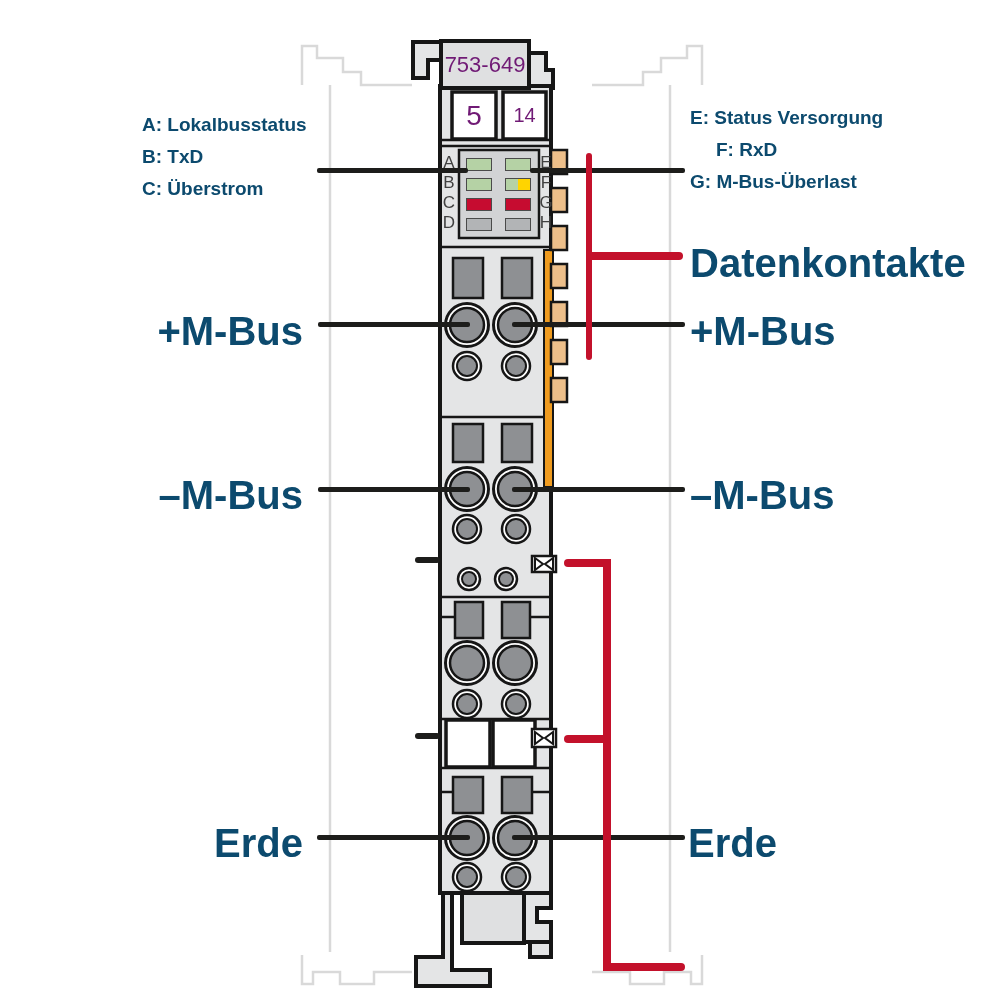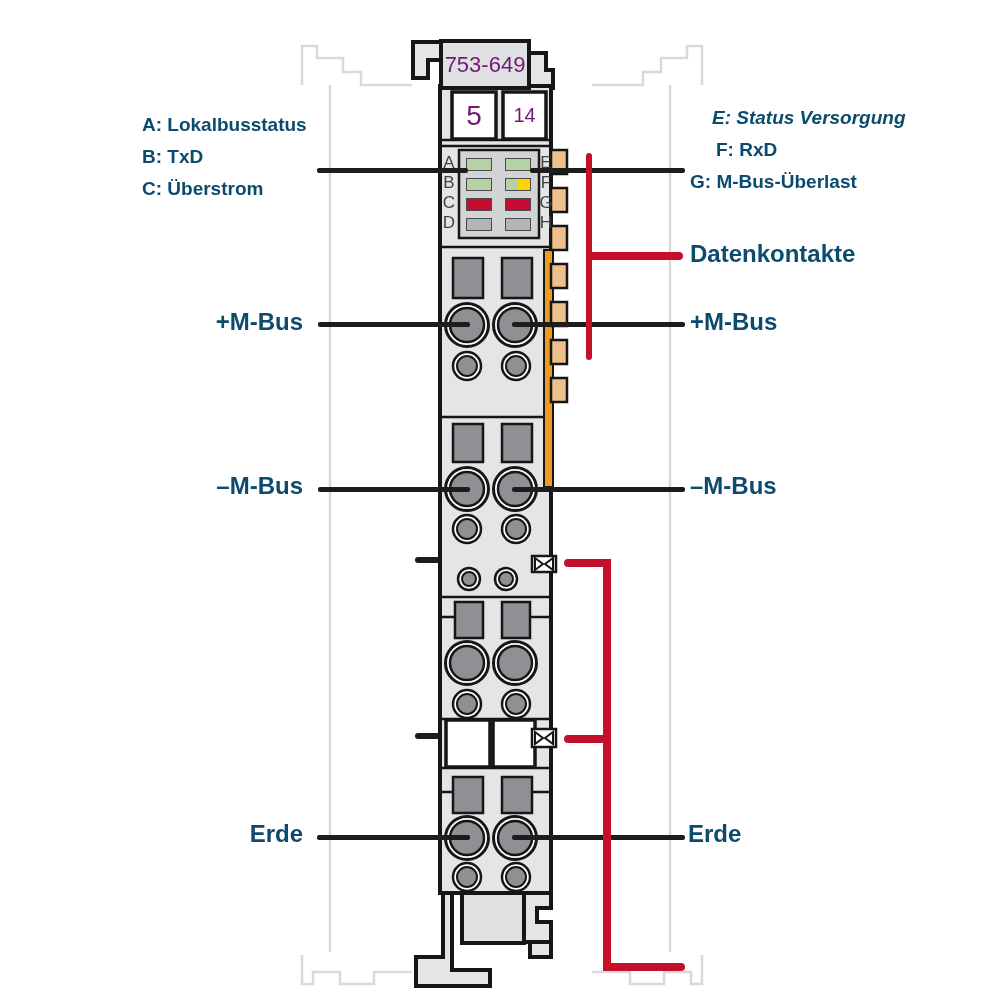--- a/index.html
+++ b/index.html
@@ -1,21 +1,21 @@
 <!DOCTYPE html>
 <html style="--annotation-red: #c3112b; --line-black: #1d1d1b; --contact-orange: #ef9b1f; --contact-tan: #edbf8a; --led-green: #b5d2a5; --led-yellow: #ffd400; --led-red: #c60c30; --led-off: #b2b4b6; --ghost-gray: #d9d9d9;"><head>
 <meta charset="utf-8">
 <style>
   html,body{margin:0;padding:0;background:#fff;}
   #stage{position:relative;width:1004px;height:1004px;background:#fff;overflow:hidden;
          font-family:"Liberation Sans", sans-serif;}
   #shapes{position:absolute;left:0;top:0;width:1004px;height:1004px;}
   .lbl{position:absolute;font-weight:700;color:#0c4a6e;white-space:nowrap;line-height:1.1;}
   .lbl-sm{font-size:19px;}
-  .lbl-lg{font-size:24px;}
+  .lbl-lg{font-size:40px;}
   .lbl-right{text-align:right;}
   .bline{position:absolute;height:5px;background:var(--line-black,#1d1d1b);border-radius:2px;}
   .rline{position:absolute;background:var(--annotation-red,#c3112b);}
   .led{position:absolute;width:26px;height:13px;border:1.5px solid #4a4a4a;box-sizing:border-box;}
   .led-green{background:var(--led-green,#b5d2a5);}
   .led-red{background:var(--led-red,#c60c30);}
   .led-off{background:var(--led-off,#b2b4b6);}
   .led-split{background:linear-gradient(to right,var(--led-green,#b5d2a5) 50%,var(--led-yellow,#ffd400) 50%);}
   .led-letter{position:absolute;width:16px;font-size:17px;font-weight:400;color:#414141;text-align:center;}
   .boxtxt{position:absolute;display:flex;align-items:center;justify-content:center;
@@ -187,21 +187,21 @@
   <div class="rline" style="left:586px;top:153px;width:6px;height:207px;border-radius:3px;"></div>
   <div class="rline" style="left:586px;top:252px;width:97px;height:8px;border-radius:0 4px 4px 0;"></div>
   <div class="rline" style="left:564px;top:559px;width:47px;height:8px;border-radius:4px 0 0 4px;"></div>
   <div class="rline" style="left:564px;top:735px;width:47px;height:8px;border-radius:4px 0 0 4px;"></div>
   <div class="rline" style="left:603px;top:559px;width:8px;height:412px;"></div>
   <div class="rline" style="left:603px;top:963px;width:82px;height:8px;border-radius:0 4px 4px 0;"></div>
 
   <div class="lbl lbl-sm" style="left:142px;top:115px;">A: Lokalbusstatus</div>
   <div class="lbl lbl-sm" style="left:142px;top:147px;">B: TxD</div>
   <div class="lbl lbl-sm" style="left:142px;top:179px;">C: Überstrom</div>
-  <div class="lbl lbl-sm" style="left:712px;top:108px;font-style:italic;">E: Status Versorgung</div>
+  <div class="lbl lbl-sm" style="left:690px;top:108px;">E: Status Versorgung</div>
   <div class="lbl lbl-sm" style="left:716px;top:140px;">F: RxD</div>
   <div class="lbl lbl-sm" style="left:690px;top:172px;">G: M-Bus-Überlast</div>
 
   <div class="lbl lbl-lg" style="left:690px;top:241px;">Datenkontakte</div>
   <div class="lbl lbl-lg lbl-right" style="right:701px;top:309px;">+M-Bus</div>
   <div class="lbl lbl-lg" style="left:690px;top:309px;">+M-Bus</div>
   <div class="lbl lbl-lg lbl-right" style="right:701px;top:473px;">–M-Bus</div>
   <div class="lbl lbl-lg" style="left:690px;top:473px;">–M-Bus</div>
   <div class="lbl lbl-lg lbl-right" style="right:701px;top:821px;">Erde</div>
   <div class="lbl lbl-lg" style="left:688px;top:821px;">Erde</div>

